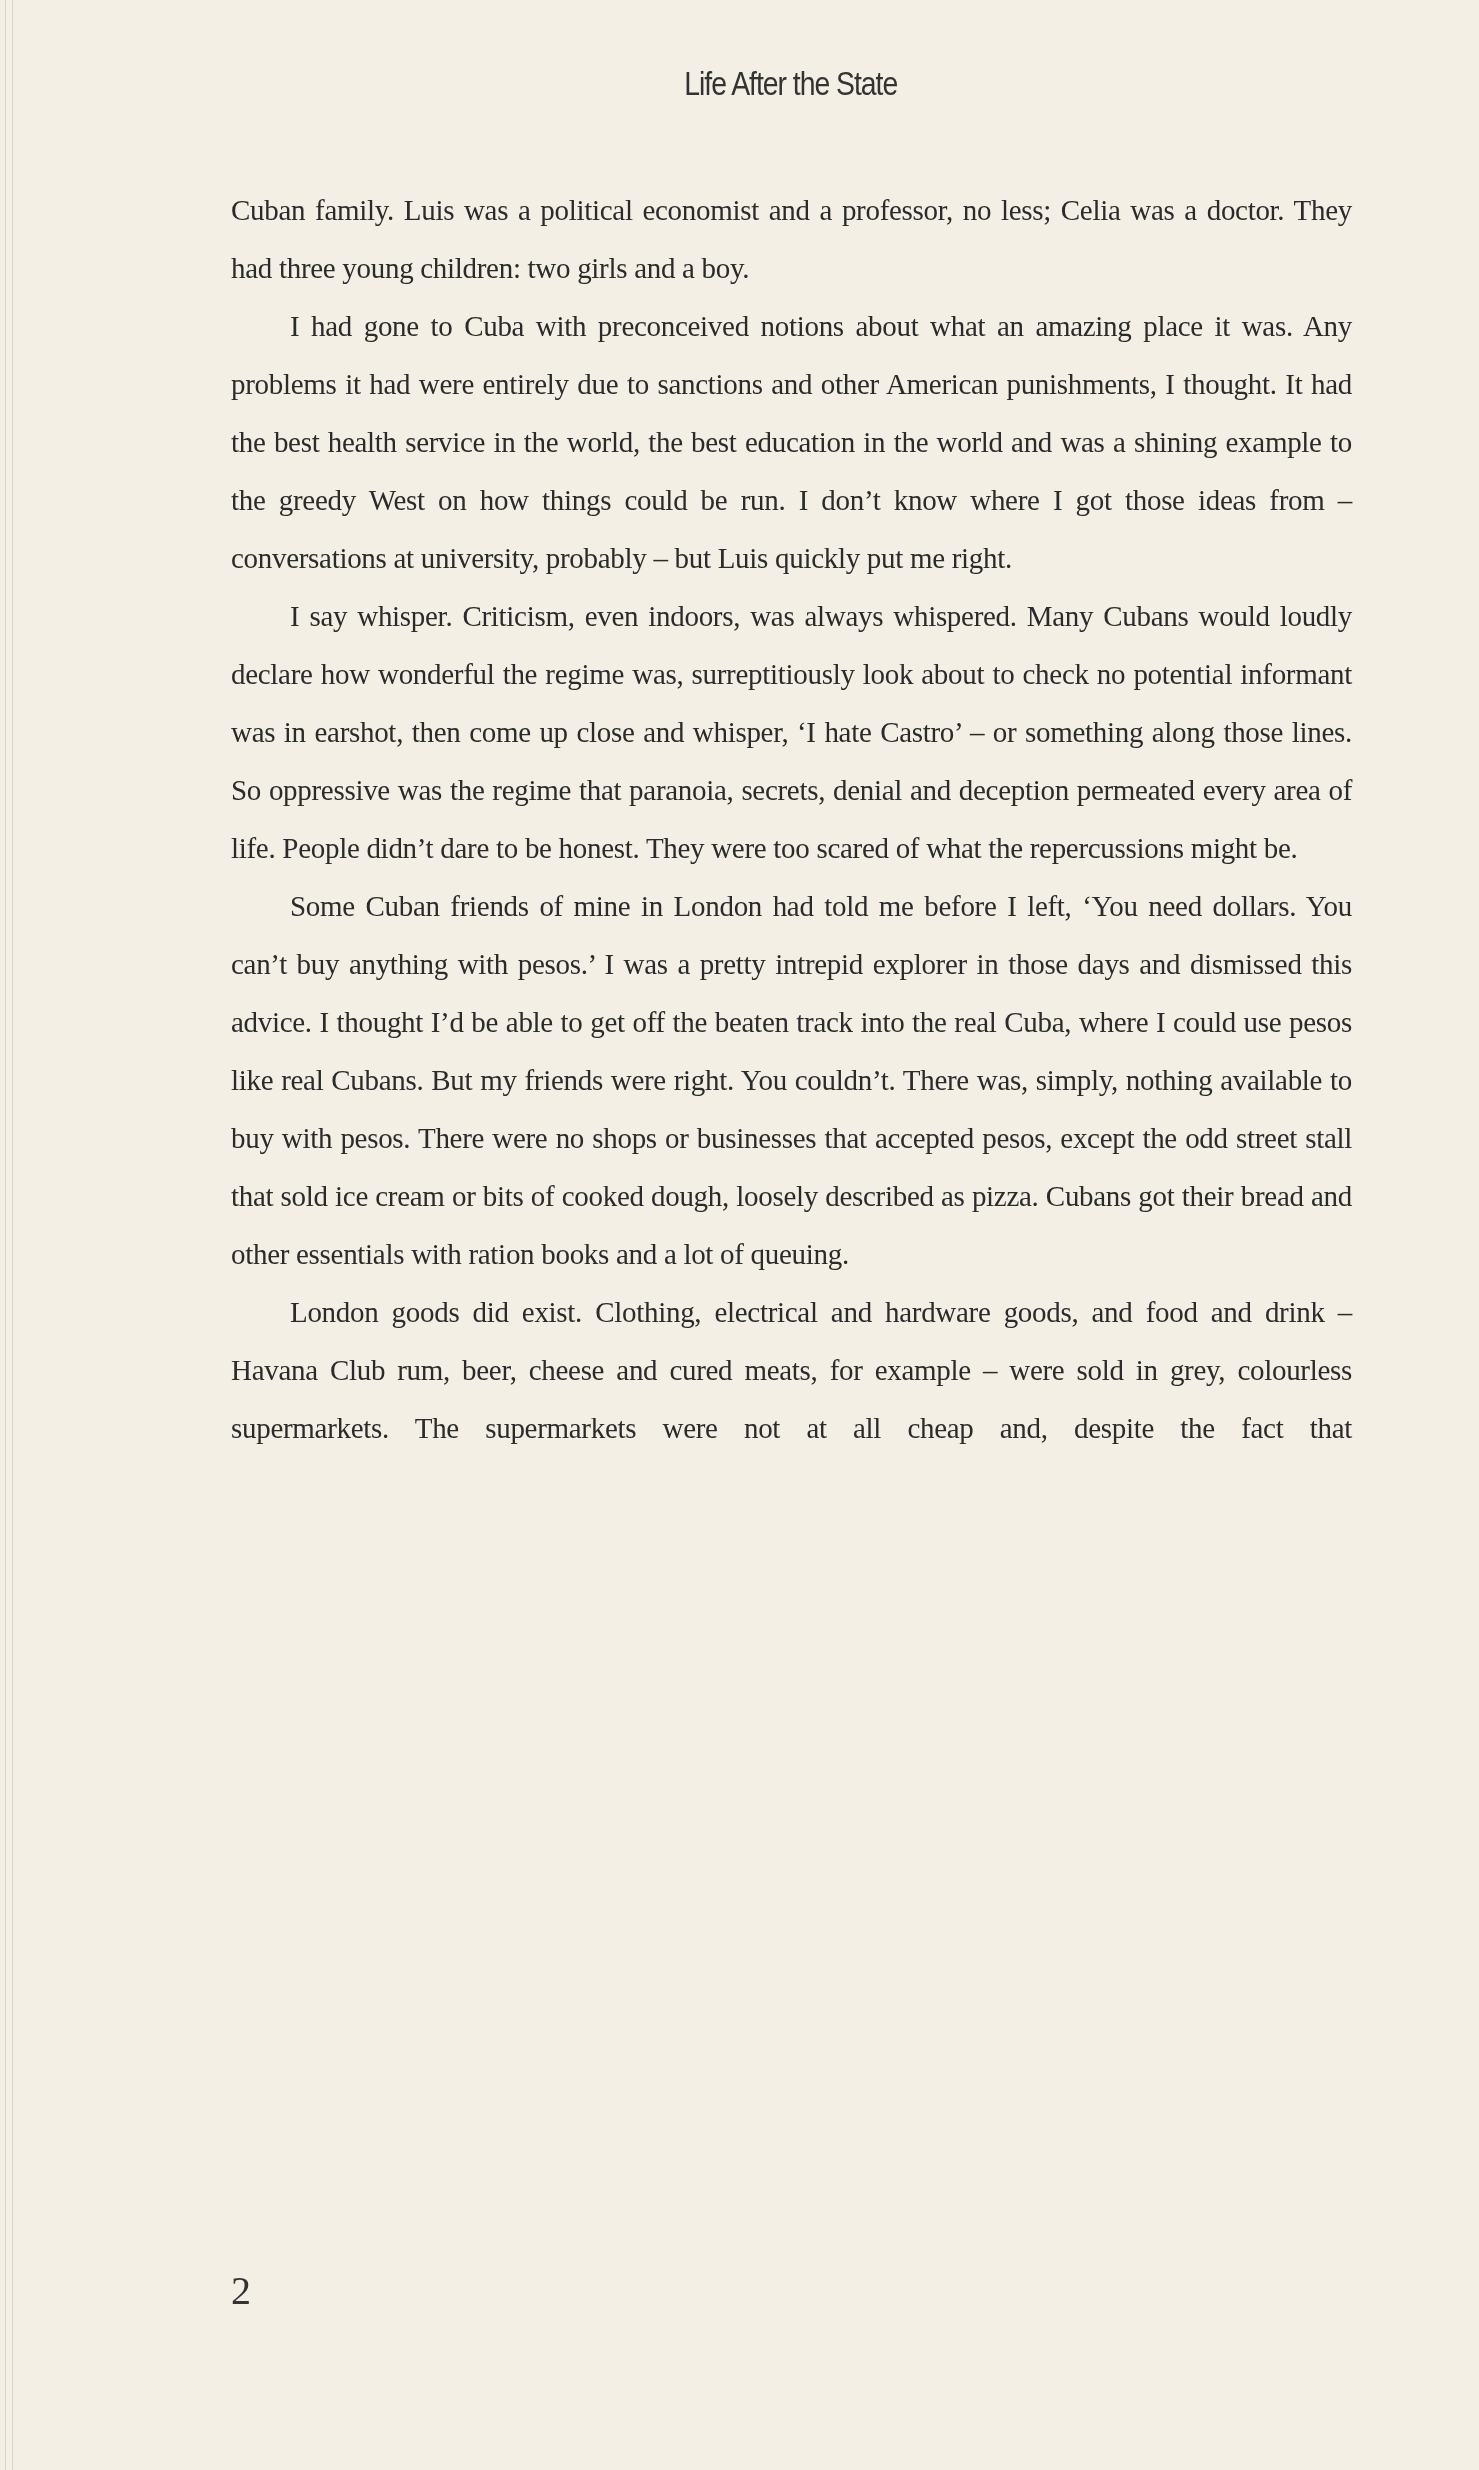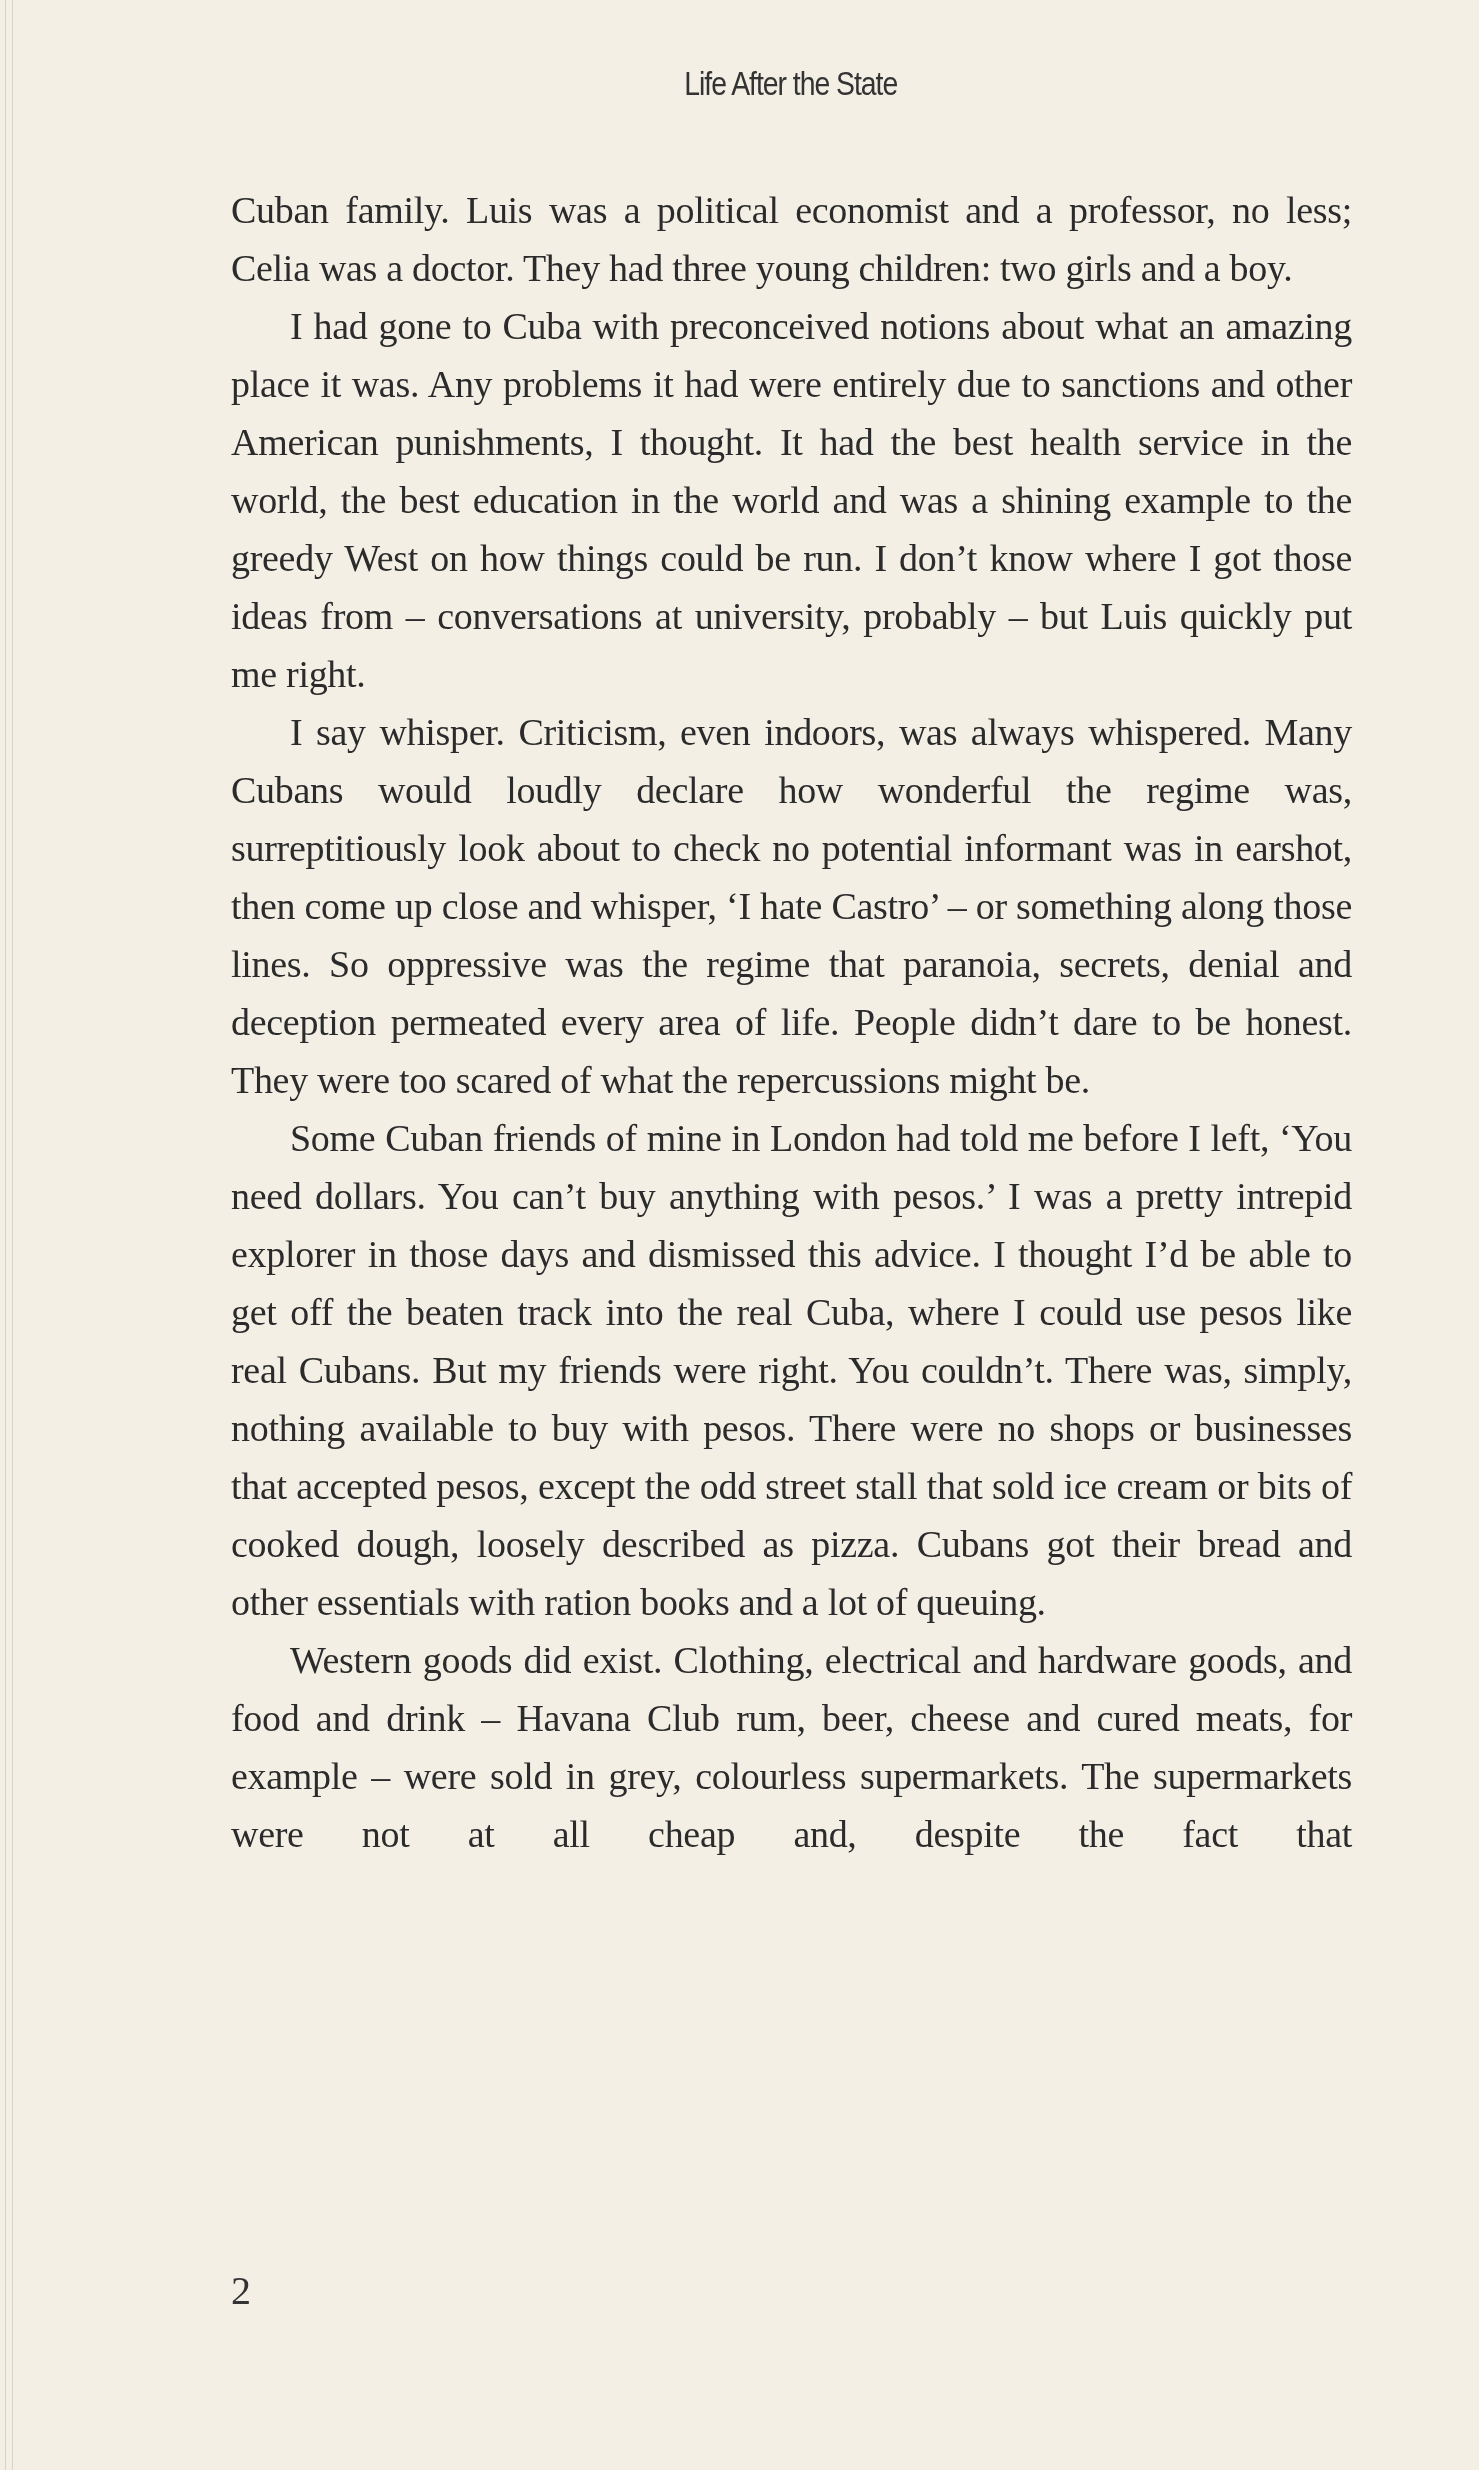--- a/index.html
+++ b/index.html
@@ -15,21 +15,21 @@
     text-align: center;
     font-family: "Liberation Sans", sans-serif;
     font-size: 33px; letter-spacing: -1.2px;
     transform: scaleX(0.86); transform-origin: 792px 0;
     color: #333;
   }
   .running-head span { position: relative; left: 51px; }
   .body-text {
     position: absolute; top: 181px; left: 231px; width: 1121px;
     font-family: "Liberation Serif", serif;
-    font-size: 38px; line-height: 58px;
+    font-size: 29px; line-height: 58px;
     text-align: justify;
     letter-spacing: -0.3px;
   }
   .body-text p { margin: 0; text-indent: 0; hyphens: none; }
   .body-text p.indent { text-indent: 59px; }
   .page-number {
     position: absolute; top: 2267px; left: 231px;
     font-family: "Liberation Serif", serif;
     font-size: 40px; color: #333;
   }
@@ -42,17 +42,17 @@
 
 <div class="running-head">
   <span>Life After the State</span>
 </div>
 
 <div class="body-text">
   <p>Cuban family. Luis was a political economist and a professor, no less; Celia was a doctor. They had three young children: two girls and a boy.</p>
   <p class="indent">I had gone to Cuba with preconceived notions about what an amazing place it was. Any problems it had were entirely due to sanctions and other American punishments, I thought. It had the best health service in the world, the best education in the world and was a shining example to the greedy West on how things could be run. I don’t know where I got those ideas from – conversations at university, probably – but Luis quickly put me right.</p>
   <p class="indent">I say whisper. Criticism, even indoors, was always whispered. Many Cubans would loudly declare how wonderful the regime was, surreptitiously look about to check no potential informant was in earshot, then come up close and whisper, ‘I hate Castro’ – or something along those lines. So oppressive was the regime that paranoia, secrets, denial and deception permeated every area of life. People didn’t dare to be honest. They were too scared of what the repercussions might be.</p>
   <p class="indent">Some Cuban friends of mine in London had told me before I left, ‘You need dollars. You can’t buy anything with pesos.’ I was a pretty intrepid explorer in those days and dismissed this advice. I thought I’d be able to get off the beaten track into the real Cuba, where I could use pesos like real Cubans. But my friends were right. You couldn’t. There was, simply, nothing available to buy with pesos. There were no shops or businesses that accepted pesos, except the odd street stall that sold ice cream or bits of cooked dough, loosely described as pizza. Cubans got their bread and other essentials with ration books and a lot of queuing.</p>
-  <p class="indent" style="text-align-last: justify;">Western goods did exist. Clothing, electrical and hardware goods, and food and drink – Havana Club rum, beer, cheese and cured meats, for example – were sold in grey, colourless supermarkets. The supermarkets were not at all cheap and, despite the fact that</p>
+  <p class="indent" style="text-align-last: justify;">London goods did exist. Clothing, electrical and hardware goods, and food and drink – Havana Club rum, beer, cheese and cured meats, for example – were sold in grey, colourless supermarkets. The supermarkets were not at all cheap and, despite the fact that</p>
 </div>
 
 <div class="page-number">2</div>
 
 
 </body></html>

